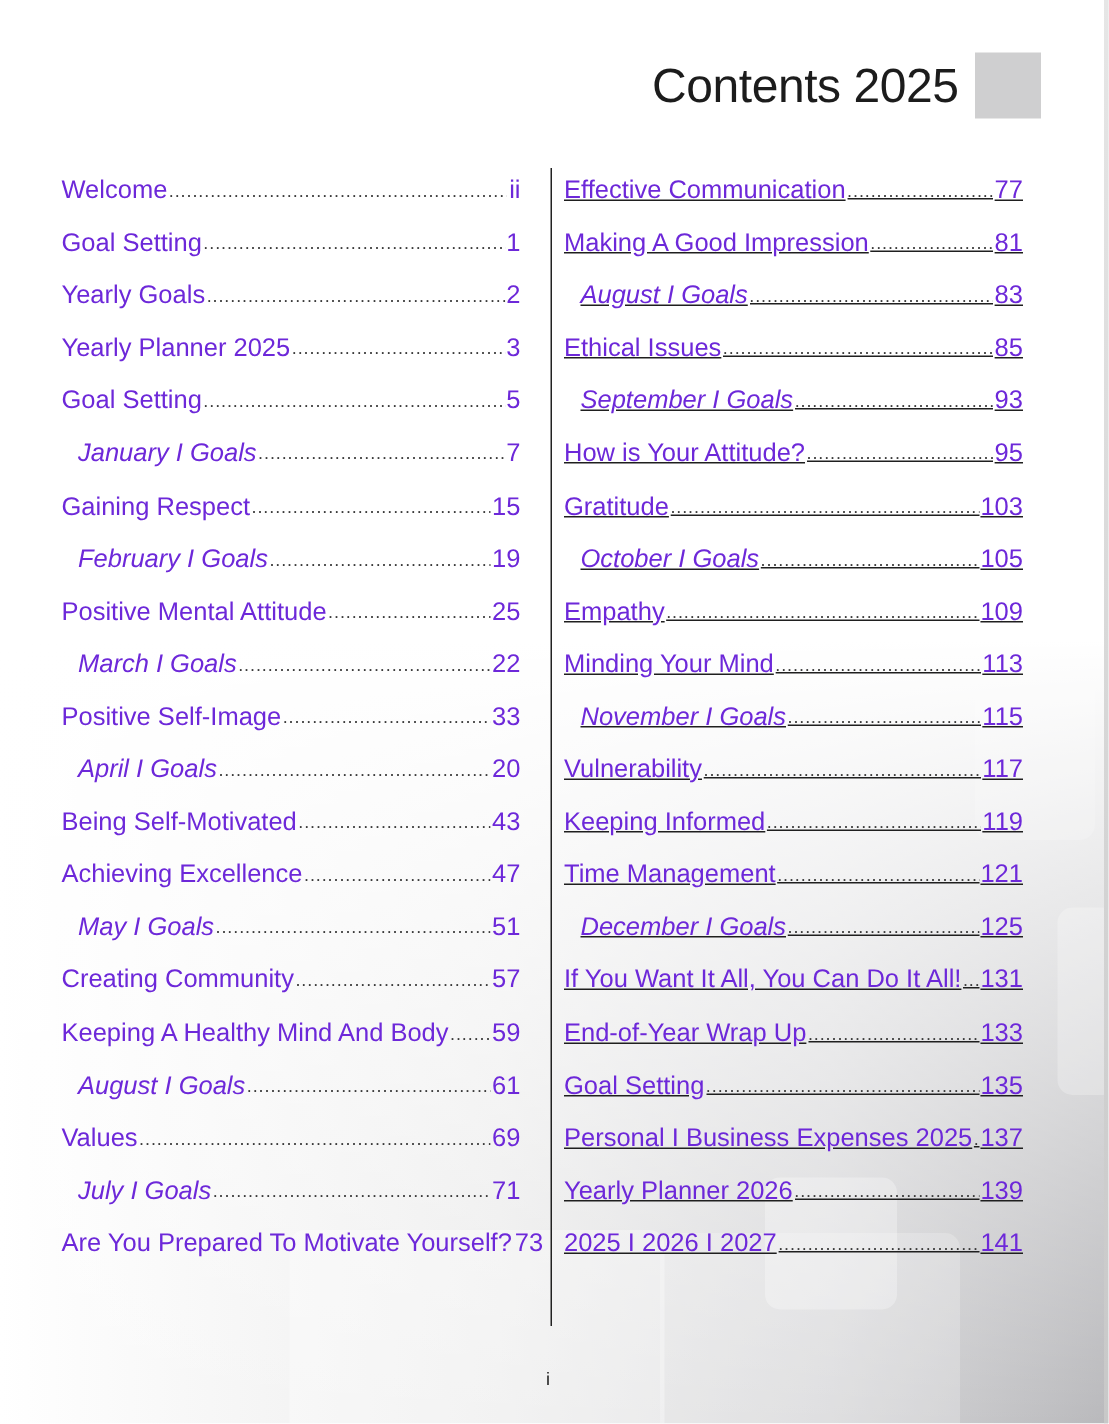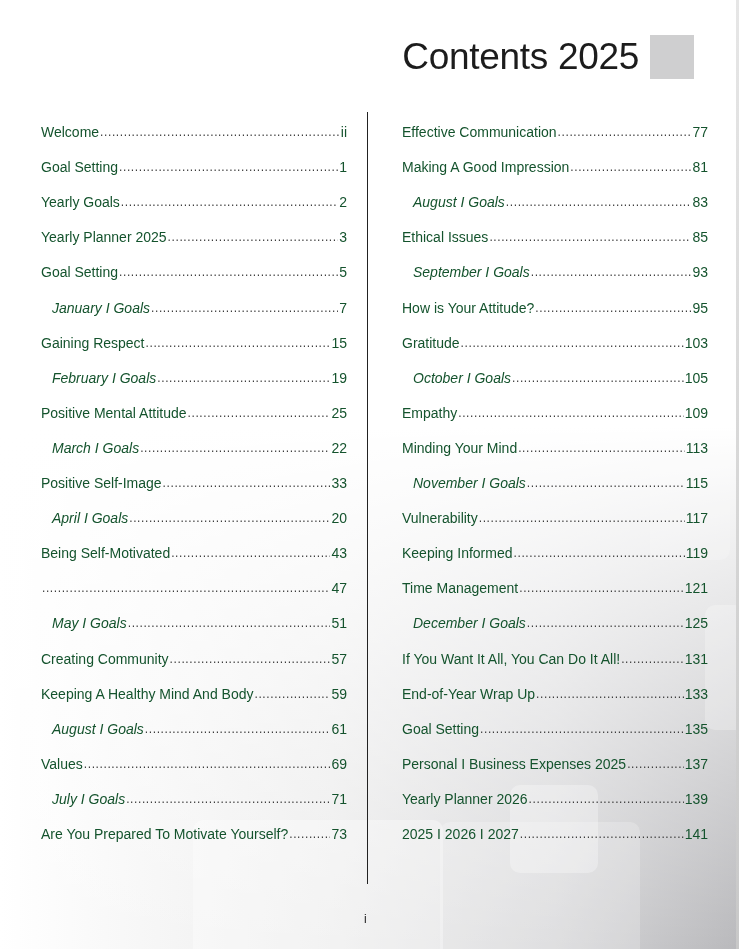--- a/index.html
+++ b/index.html
@@ -25,37 +25,37 @@
     background: rgba(255,255,255,0.28);
   }
   .shape.s1 { left: 193px; top: 820px; width: 250px; height: 140px; background: rgba(255,255,255,0.35); }
   .shape.s2 { left: 440px; top: 822px; width: 200px; height: 140px; background: rgba(255,255,255,0.22); }
   .shape.s3 { left: 510px; top: 785px; width: 88px; height: 88px; background: rgba(255,255,255,0.3); }
   .shape.s4 { left: 705px; top: 605px; width: 40px; height: 125px; background: rgba(255,255,255,0.25); }
   .shape.s5 { left: 650px; top: 420px; width: 80px; height: 140px; background: rgba(255,255,255,0.18); }
 
   .title {
     position: absolute; top: 33px; right: 100px;
-    font-size: 37px; font-weight: normal; color: #1c1c1c;
+    font-size: 32px; font-weight: normal; color: #1c1c1c;
     letter-spacing: -0.3px; line-height: 48px;
   }
   .title-square {
     position: absolute; top: 35px; left: 650px;
     width: 44px; height: 44px; background: #cfcfd0;
   }
 
   .col {
     position: absolute; top: 112px; width: 306px;
   }
   .col.left { left: 41px; }
-  .col.right { left: 402px; }
+  .col.right { left: 376px; text-decoration: underline; }
   .entry {
-    display: flex; align-items: flex-end;
+    display: flex; align-items: flex-start;
     height: 35.1px; line-height: 30px;
-    font-size: 14px; color: #14532d;
+    font-size: 17px; color: #6d28d9;
     white-space: nowrap;
   }
   .entry.sub { padding-left: 11px; }
   .entry.sub .entry-label { font-style: italic; }
   .entry-leader {
     flex: 1; overflow: hidden; margin: 0 1px;
     color: #3a3a3a; letter-spacing: 0.6px;
     font-size: 12px;
   }
   .entry-leader::before {
@@ -146,20 +146,21 @@
       <span class="entry-label">April I Goals </span>
       <span class="entry-leader"></span>
       <span class="entry-page">20</span>
     </div>
     <div class="entry">
       <span class="entry-label">Being Self-Motivated </span>
       <span class="entry-leader"></span>
       <span class="entry-page">43</span>
     </div>
     <div class="entry">
+      <span class="entry-label">Achieving Excellence </span>
       <span class="entry-leader"></span>
       <span class="entry-page">47</span>
     </div>
     <div class="entry sub">
       <span class="entry-label">May I Goals </span>
       <span class="entry-leader"></span>
       <span class="entry-page">51</span>
     </div>
     <div class="entry">
       <span class="entry-label">Creating Community</span>

